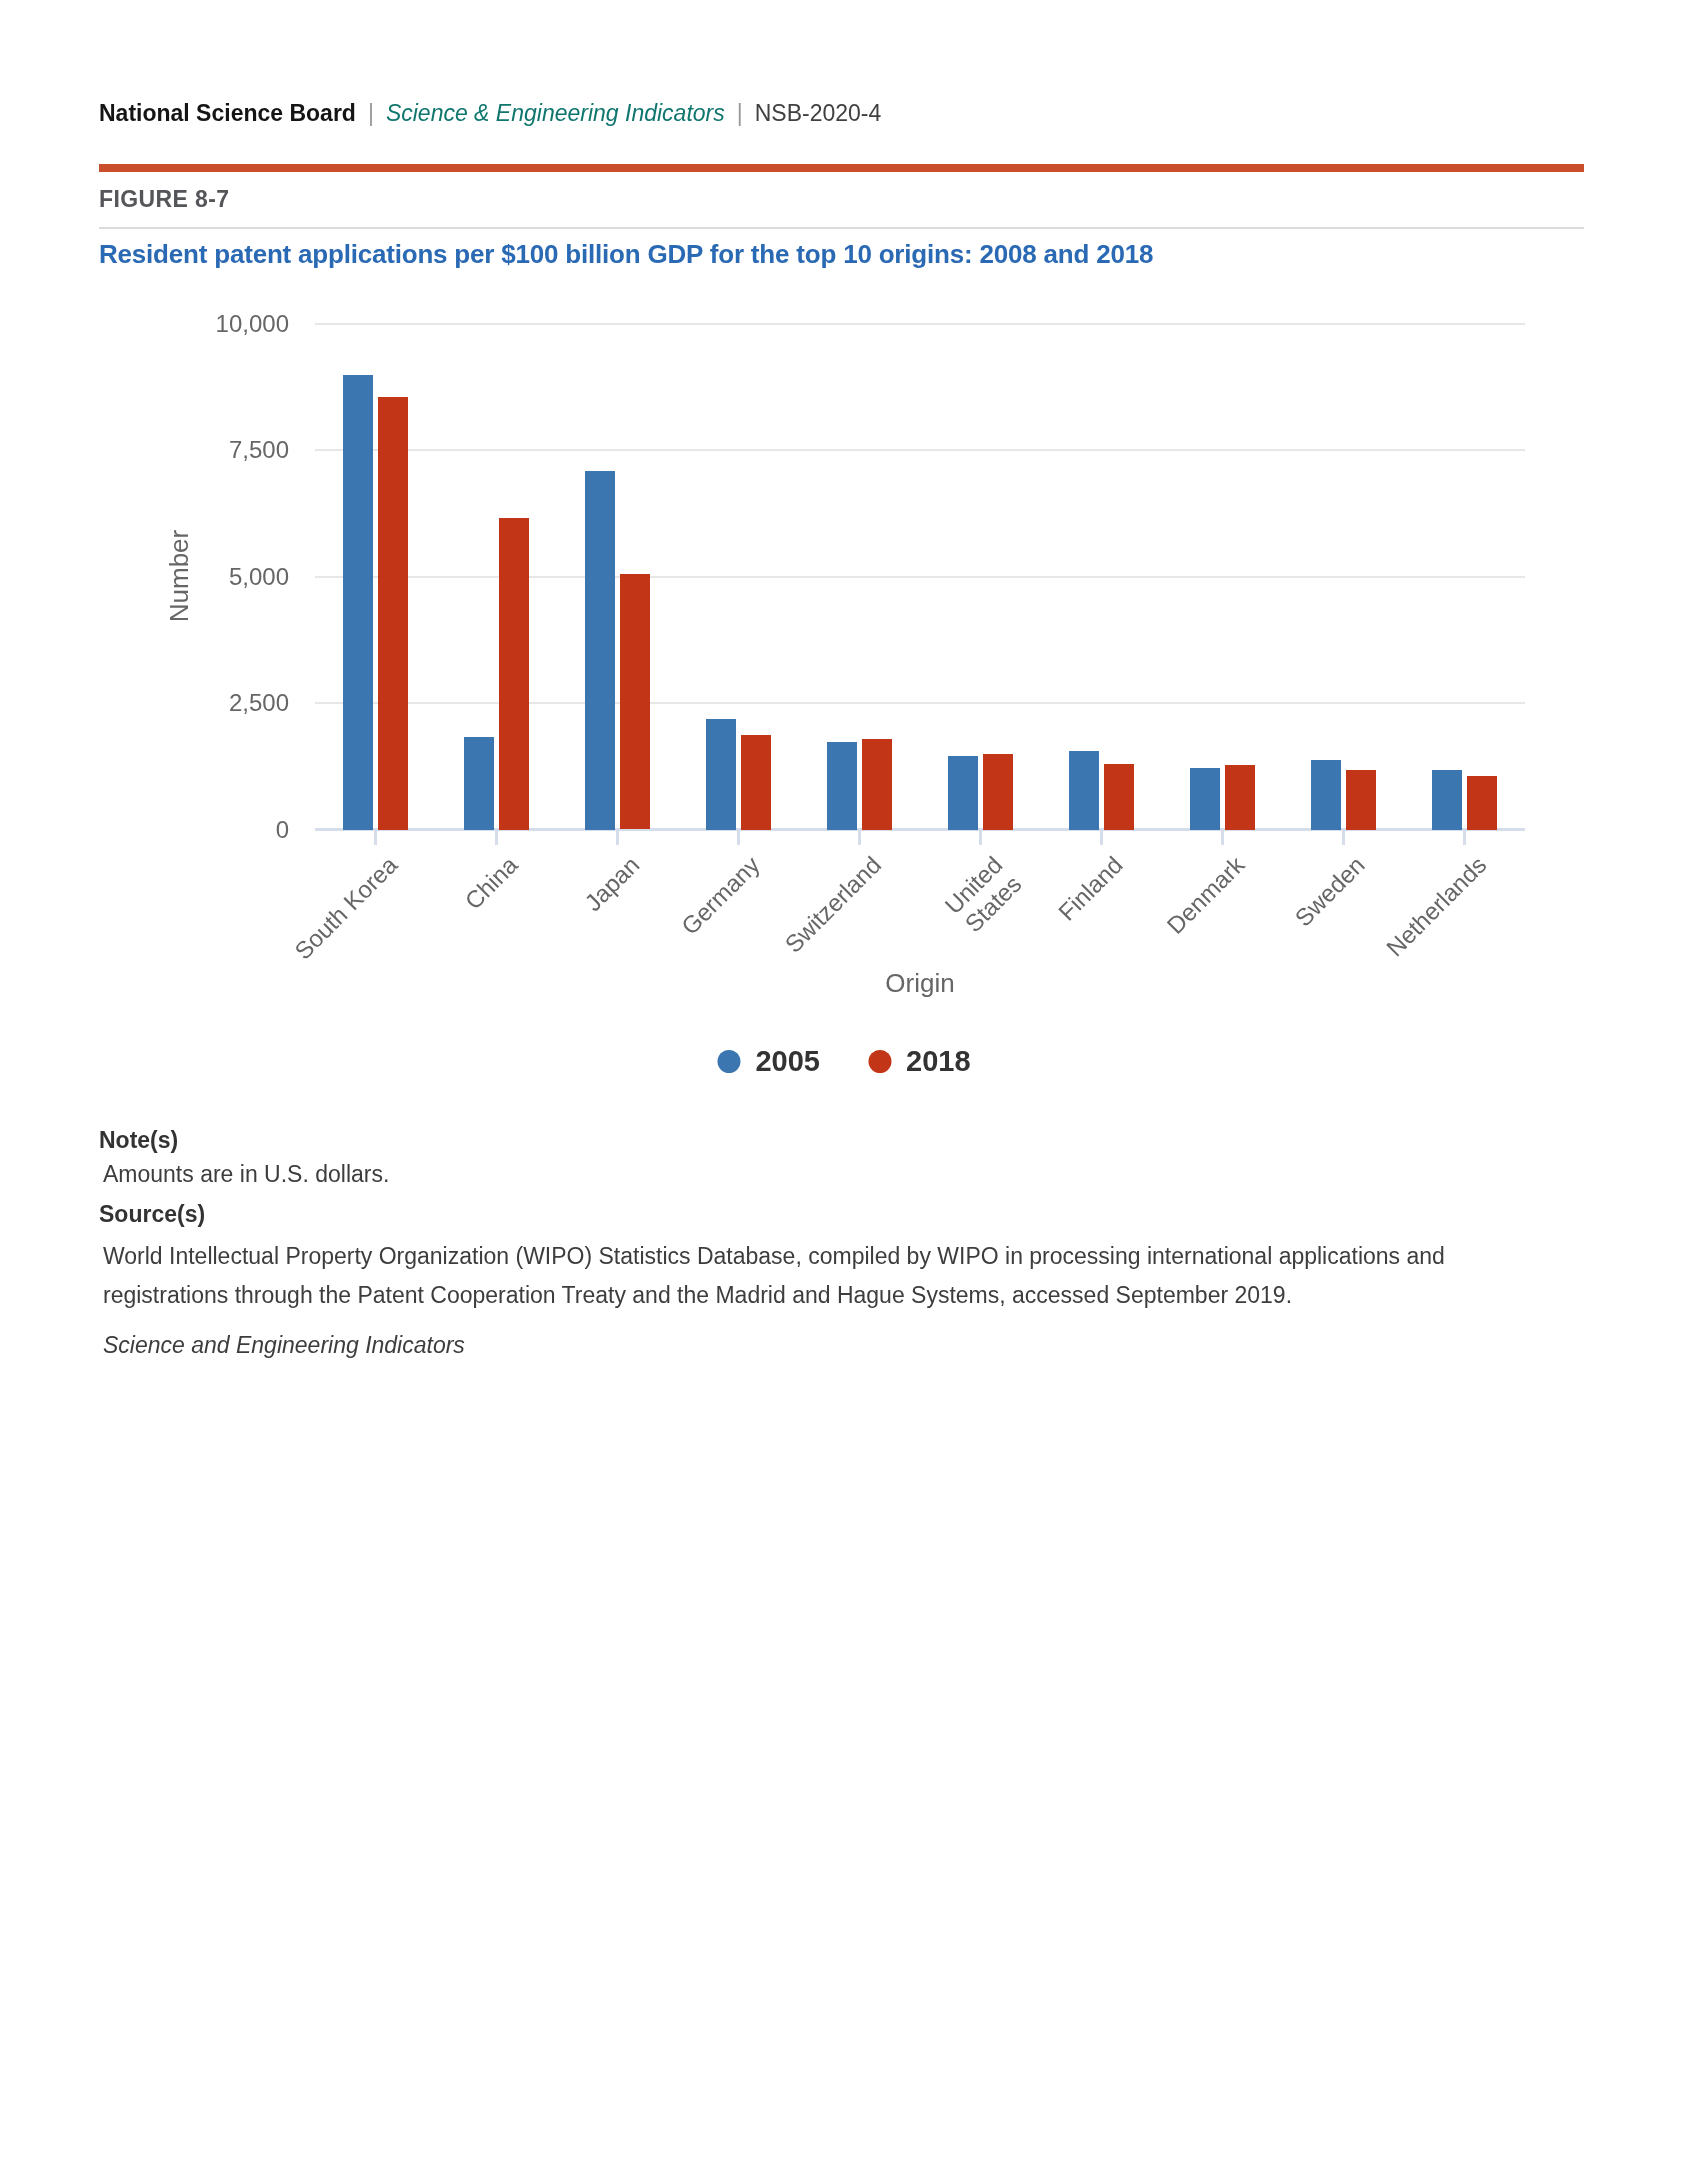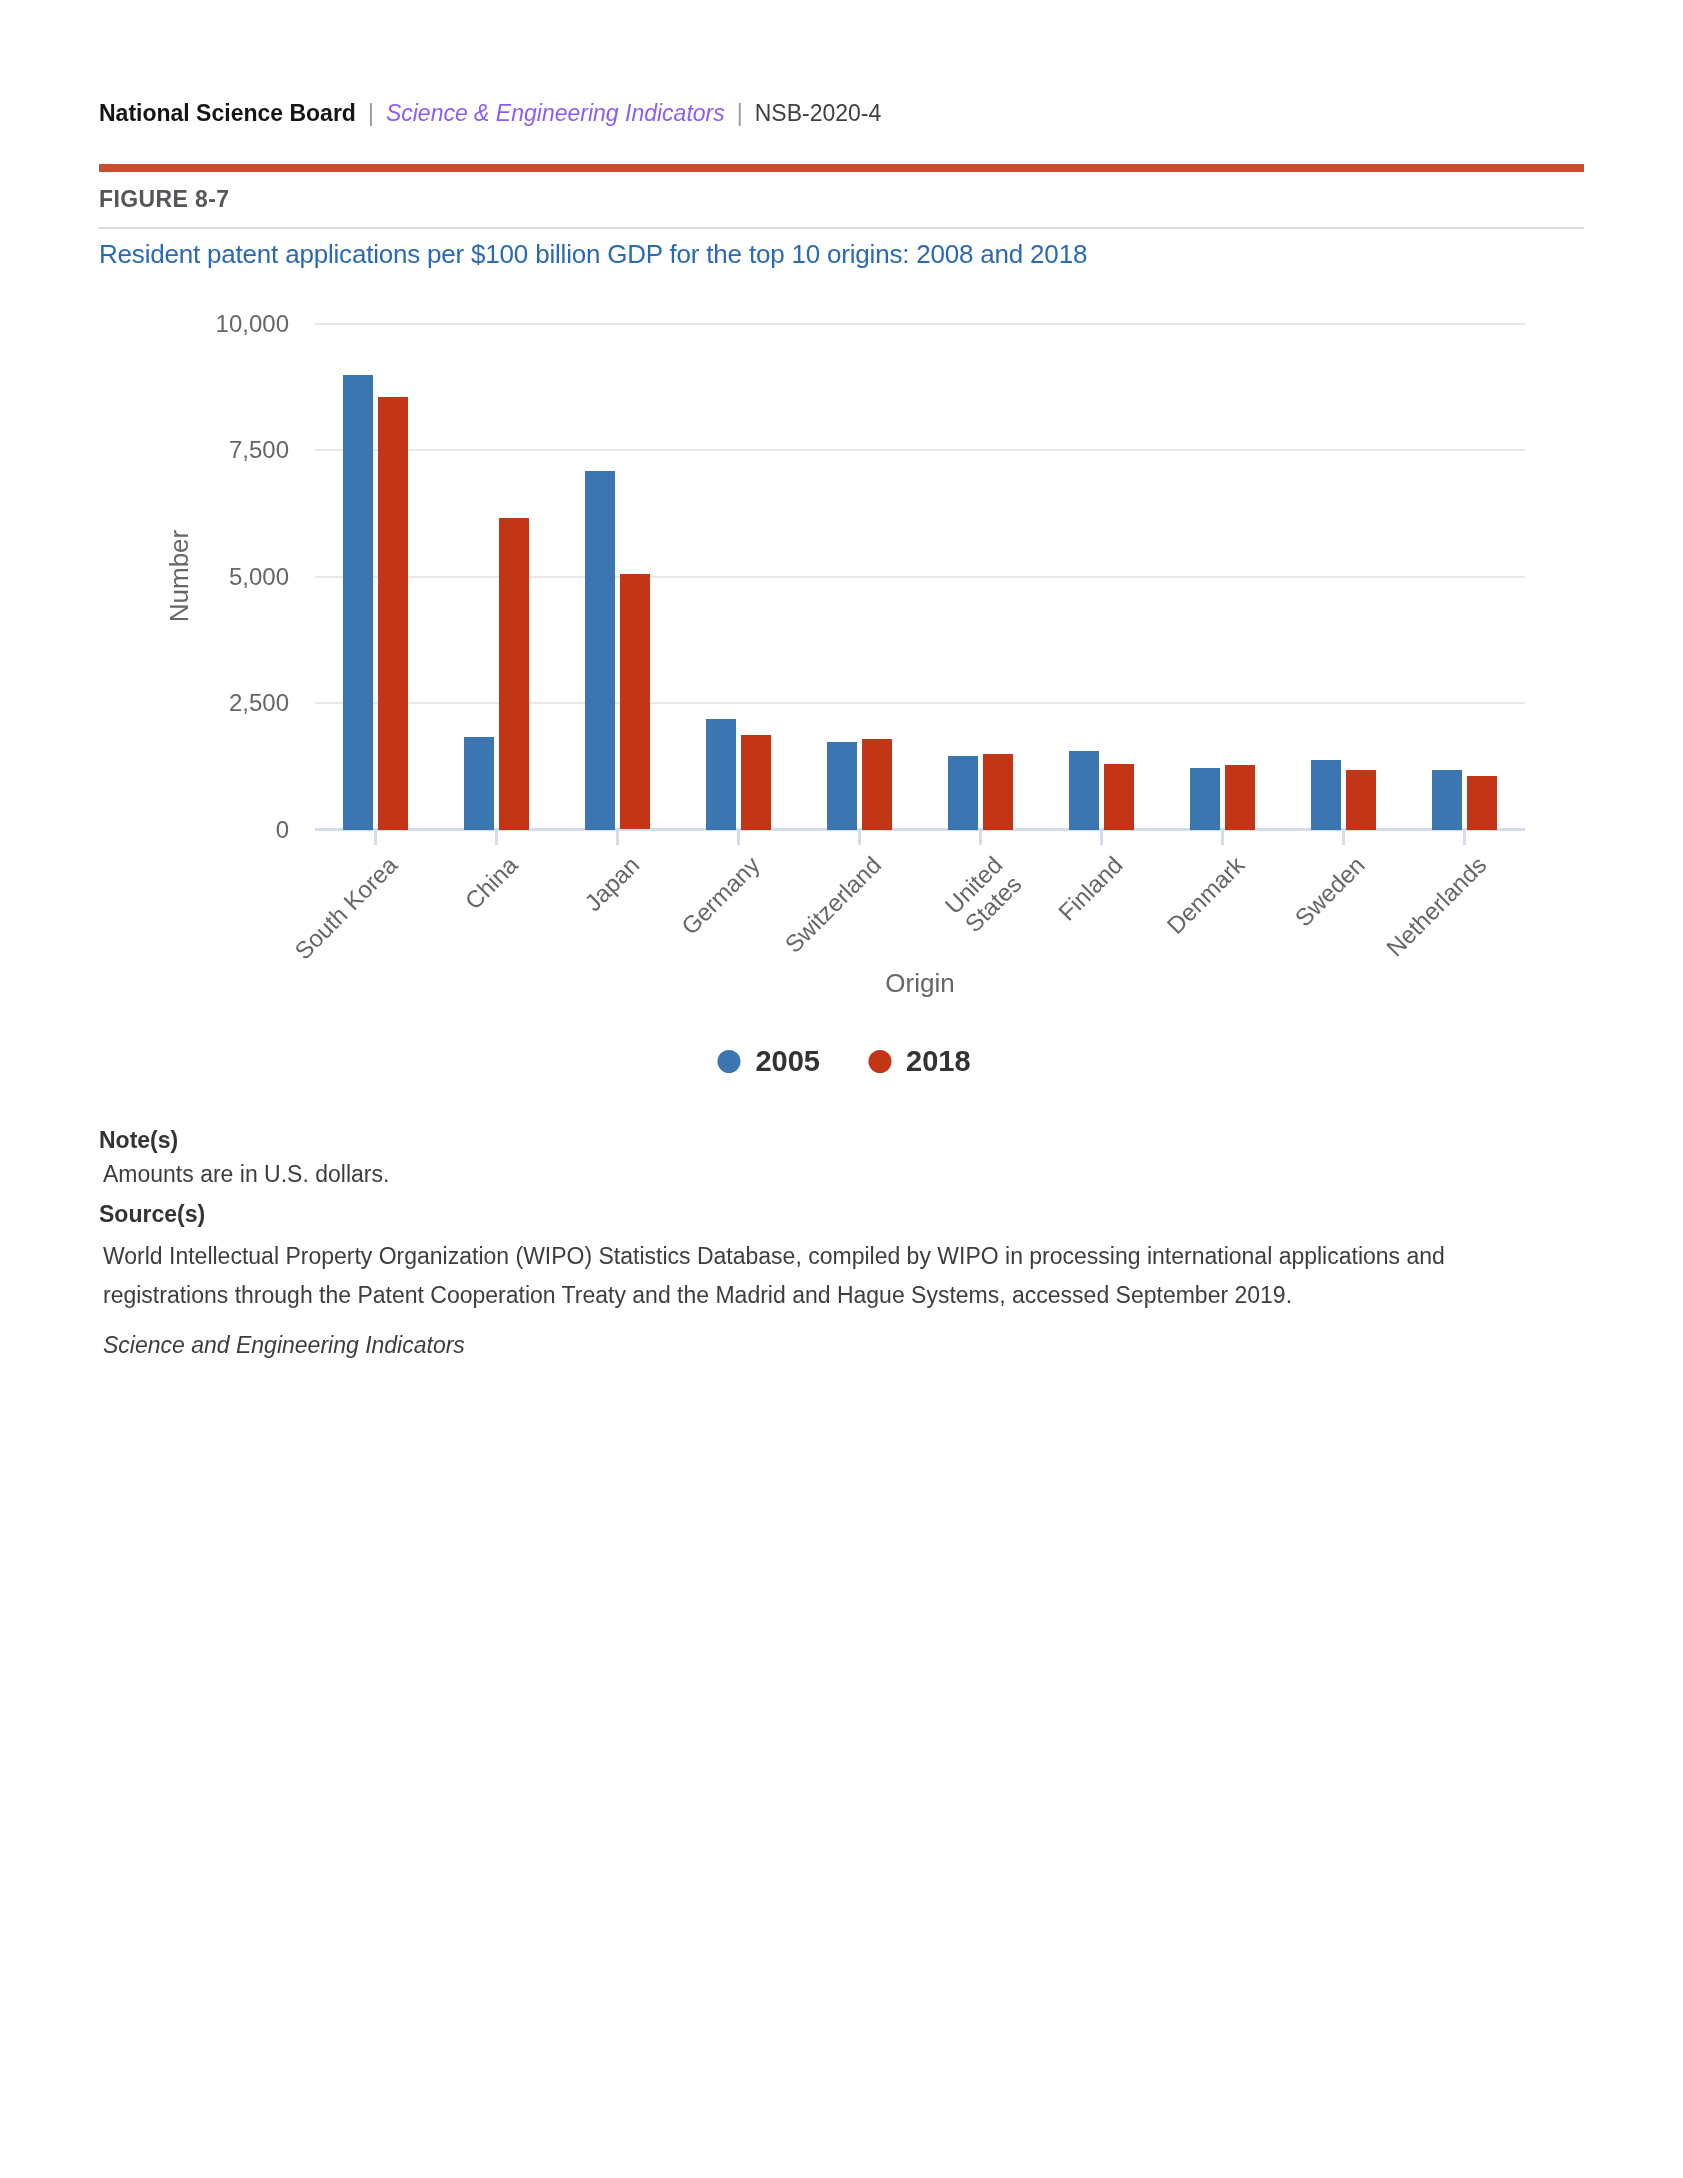--- a/index.html
+++ b/index.html
@@ -4,28 +4,28 @@
 <style>
   html,body{margin:0;padding:0;}
   body{
     width:1683px;height:2178px;background:#ffffff;position:relative;
     font-family:"Liberation Sans", sans-serif;overflow:hidden;
   }
 
   
   .page-header{position:absolute;left:99px;top:100px;font-size:23px;color:#595a5c;white-space:nowrap;}
   .brand{font-weight:bold;color:#151515;}
-  .pub{font-style:italic;color:#8b5cf6;}
+  .pub{font-style:italic;color:#0f766e;}
   .sep{margin:0 12px;color:#9a9a9a;font-weight:300;}
   .doc-id{color:#404040;}
 
   .red-rule{position:absolute;left:99px;top:164px;width:1485px;height:8px;background:#c94e2d;}
   .figure-label{position:absolute;left:99px;top:186px;font-size:23px;font-weight:600;color:#55565a;letter-spacing:0.4px;}
   .hairline{position:absolute;left:99px;top:227px;width:1485px;height:2px;background:#dbdbdb;}
-  .chart-title{position:absolute;left:99px;top:239px;margin:0;font-size:26px;font-weight:400;color:#2a69b3;letter-spacing:-0.2px;}
+  .chart-title{position:absolute;left:99px;top:239px;margin:0;font-size:26px;font-weight:700;color:#2a69b3;letter-spacing:-0.2px;}
 
   
   #chart-layer{position:absolute;left:0;top:0;width:1683px;height:1109px;}
   .plot{position:absolute;left:315px;top:324px;width:1210px;height:506px;}
   .gridline{position:absolute;left:0;width:100%;height:2px;background:#e7e7e7;}
   .axis-line{position:absolute;left:0;width:100%;height:3px;background:#d5dcea;}
   .xtick{position:absolute;width:3px;height:15px;background:#d5dcea;}
   .bar{position:absolute;width:30px;}
   .ytick-label{position:absolute;left:51px;width:238px;text-align:right;font-size:24px;color:#666;line-height:30px;}
   .xlabel{position:absolute;transform:rotate(-45deg);transform-origin:100% 0;

